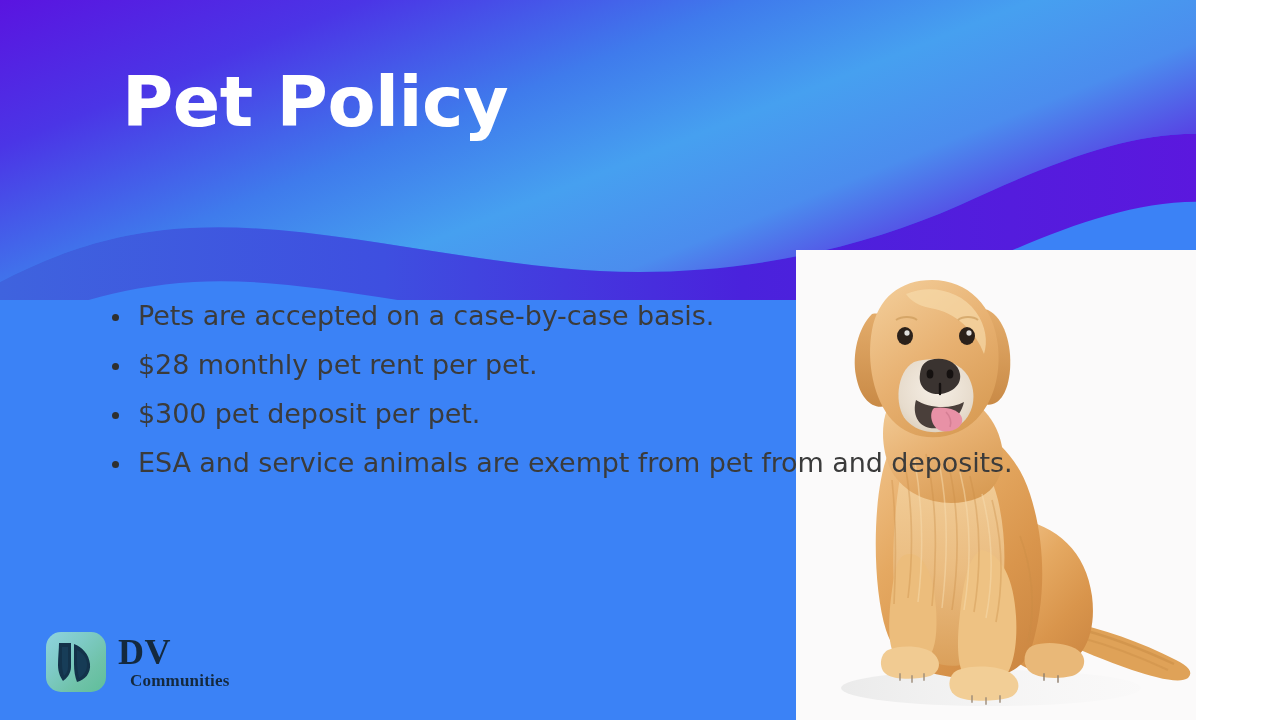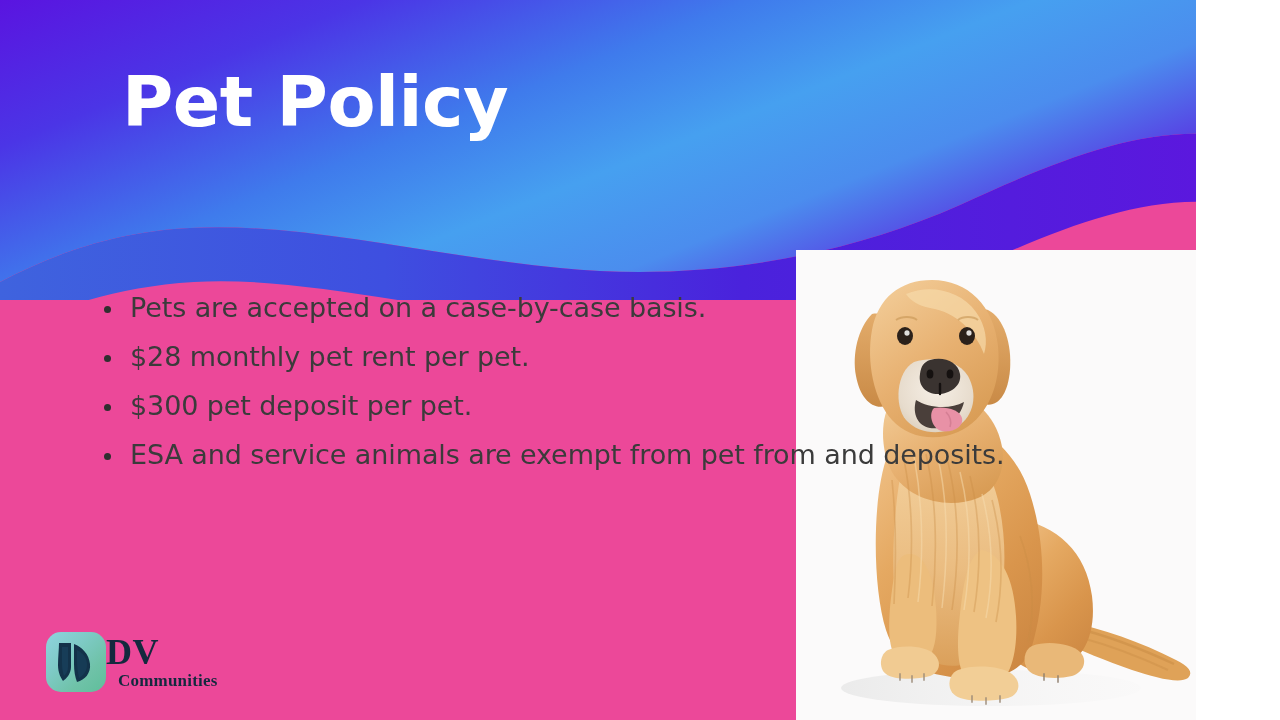--- a/index.html
+++ b/index.html
@@ -10,21 +10,21 @@
   }
   body {
     font-family: "Liberation Sans", sans-serif;
   }
 
   #slide {
     position: relative;
     width: 1196px;
     height: 720px;
     overflow: hidden;
-    background: #ec4899;
+    background: #3b82f6;
   }
 
   
   #header-wave {
     position: absolute;
     left: 0;
     top: 0;
     width: 1280px;
     height: 300px;
     overflow: hidden;
@@ -50,21 +50,21 @@
     white-space: nowrap;
     z-index: 5;
   }
 
   
   #bullet-list {
     position: absolute;
     left: 98px;
     top: 286px;
     width: 930px;
-    margin: 0;
+    margin: 8px;
     padding: 0;
     list-style: none;
     z-index: 6;
   }
   #bullet-list li {
     position: relative;
     padding-left: 32px;
     margin: 0 0 5px 0;
     font-family: "DejaVu Sans", sans-serif;
     font-size: 27px;
@@ -95,21 +95,21 @@
   }
   #dog-photo svg { display: block; width: 400px; height: 470px; }
 
   
   #logo {
     position: absolute;
     left: 46px;
     bottom: 28px;
     display: flex;
     align-items: center;
-    gap: 0;
+    gap: 12px;
     z-index: 7;
   }
   #logo-mark {
     width: 60px;
     height: 60px;
     border-radius: 15px;
     background: linear-gradient(135deg, #8FD3DE 0%, #7FCBC8 35%, #6FC2A8 70%, #5FBE9A 100%);
     display: flex;
     align-items: center;
     justify-content: center;

